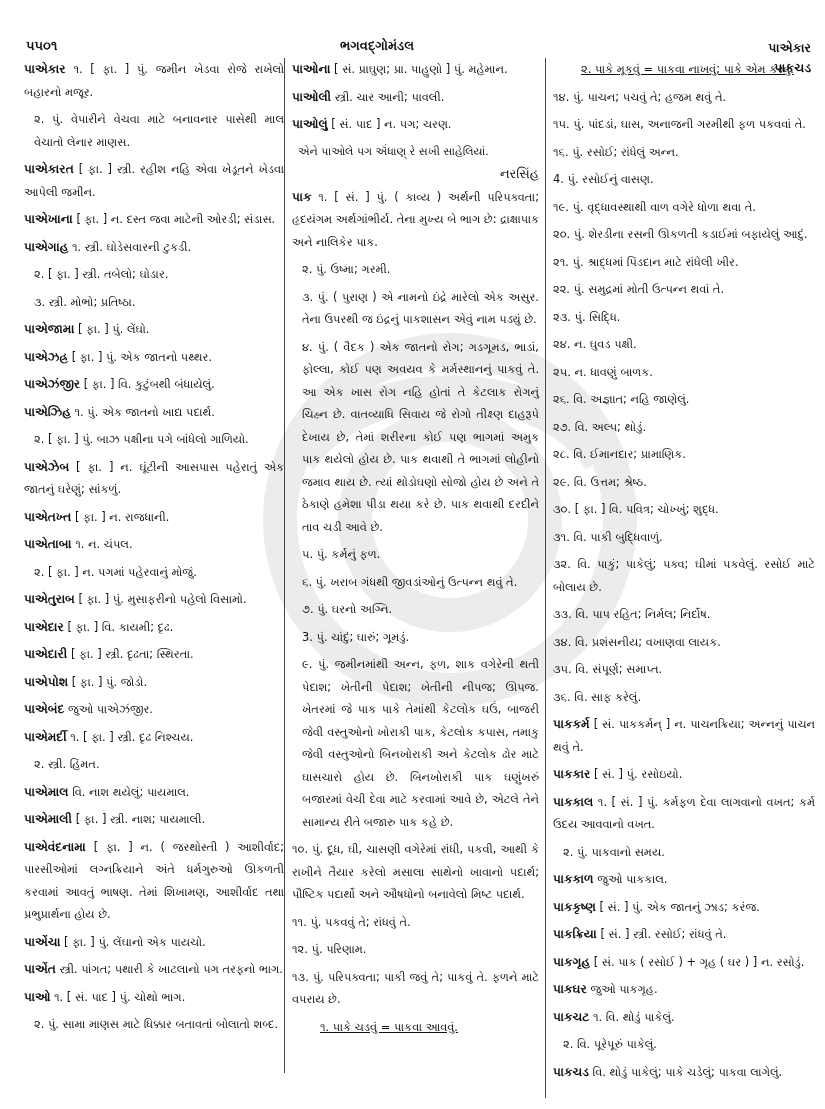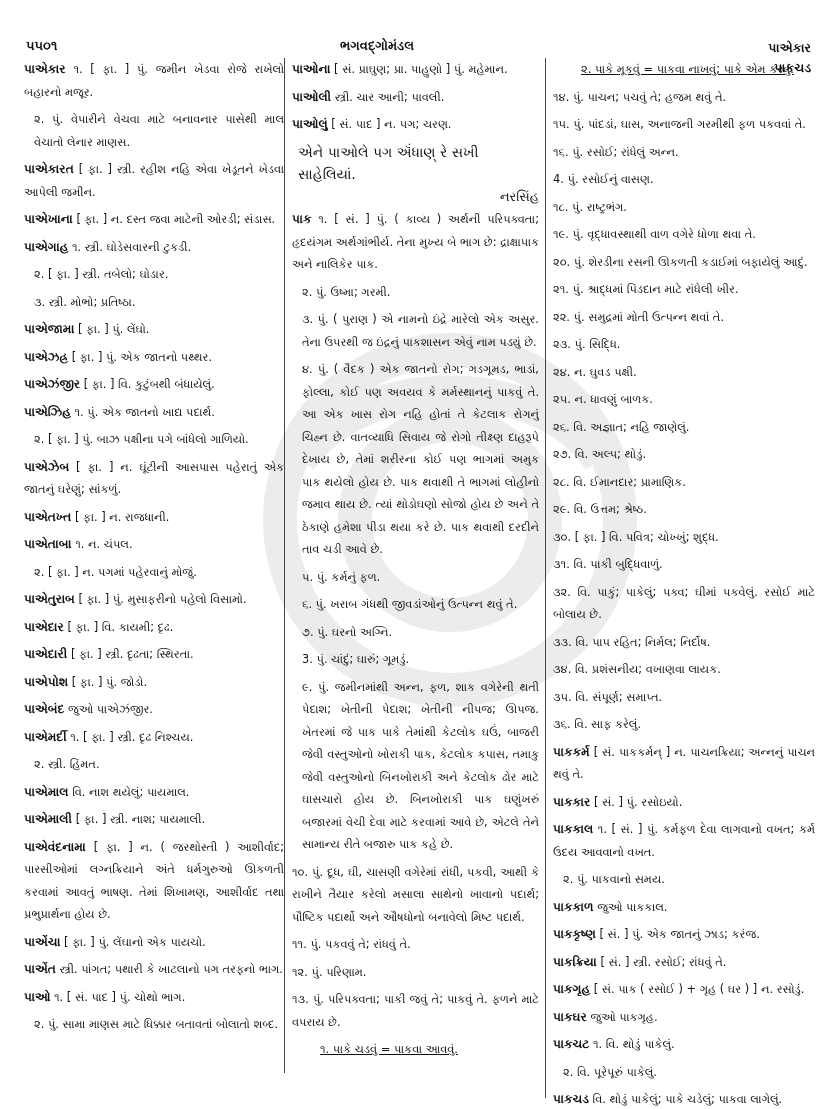--- a/index.html
+++ b/index.html
@@ -27,21 +27,21 @@
   .rule { position: absolute; top: 0; width: 1px; background: #444; }
   .rule-1 { left: 284px; height: 1015px; }
   .rule-2 { left: 545px; height: 1040px; }
 
   .entry { margin: 0 0 5px 0; text-align: justify; }
   .entry .hw { font-weight: bold; font-size: 12.2px; }
   .entry .body { }
   .sense { margin: 0 0 5px 0; padding-left: 10px; text-align: justify; }
   .sense.num { padding-left: 0; }
   .sense.indent { padding-left: 28px; text-decoration: underline; }
-  .quote { padding-left: 6px; font-size: 14px; }
+  .quote { padding-left: 6px; font-size: 11px; }
   .quote-src { text-align: right; font-size: 13px; }
 </style>
 </head>
 <body>
 
 <svg class="watermark" viewBox="0 0 420 420">
   <g fill="none" stroke="#ececec" stroke-width="34">
     <circle cx="210" cy="210" r="170"></circle>
     <circle cx="210" cy="210" r="95"></circle>
     <path d="M60 150 C 120 60, 300 60, 360 150"></path>
@@ -112,21 +112,20 @@
       <div class="sense num">૧૩. પું. પરિપક્વતા; પાકી જવું તે; પાકવું તે. ફળને માટે વપરાય છે.</div>
       <div class="sense indent">૧. પાકે ચડવું = પાકવા આવવું.</div>
     </div>
   <div class="rule rule-2"></div>
   <div class="col col-right">
       <div class="sense indent">૨. પાકે મૂકવું = પાકવા નાખવું; પાકે એમ કરવું.</div>
       <div class="sense num">૧૪. પું. પાચન; પચવું તે; હજમ થવું તે.</div>
       <div class="sense num">૧૫. પું. પાંદડાં, ઘાસ, અનાજની ગરમીથી ફળ પકવવાં તે.</div>
       <div class="sense num">૧૬. પું. રસોઈ; રાંધેલું અન્ન.</div>
       <div class="sense num">4. પું. રસોઈનું વાસણ.</div>
-      <div class="sense num">૧૮. પું. રાષ્ટ્રભંગ.</div>
       <div class="sense num">૧૯. પું. વૃદ્ધાવસ્થાથી વાળ વગેરે ધોળા થવા તે.</div>
       <div class="sense num">૨૦. પું. શેરડીના રસની ઊકળતી કડાઈમાં બફાયેલું આદું.</div>
       <div class="sense num">૨૧. પું. શ્રાદ્ધમાં પિંડદાન માટે રાંધેલી ખીર.</div>
       <div class="sense num">૨૨. પું. સમુદ્રમાં મોતી ઉત્પન્ન થવાં તે.</div>
       <div class="sense num">૨૩. પું. સિદ્ધિ.</div>
       <div class="sense num">૨૪. ન. ઘુવડ પક્ષી.</div>
       <div class="sense num">૨૫. ન. ધાવણું બાળક.</div>
       <div class="sense num">૨૬. વિ. અજ્ઞાત; નહિ જાણેલું.</div>
       <div class="sense num">૨૭. વિ. અલ્પ; થોડું.</div>
       <div class="sense num">૨૮. વિ. ઈમાનદાર; પ્રામાણિક.</div>

